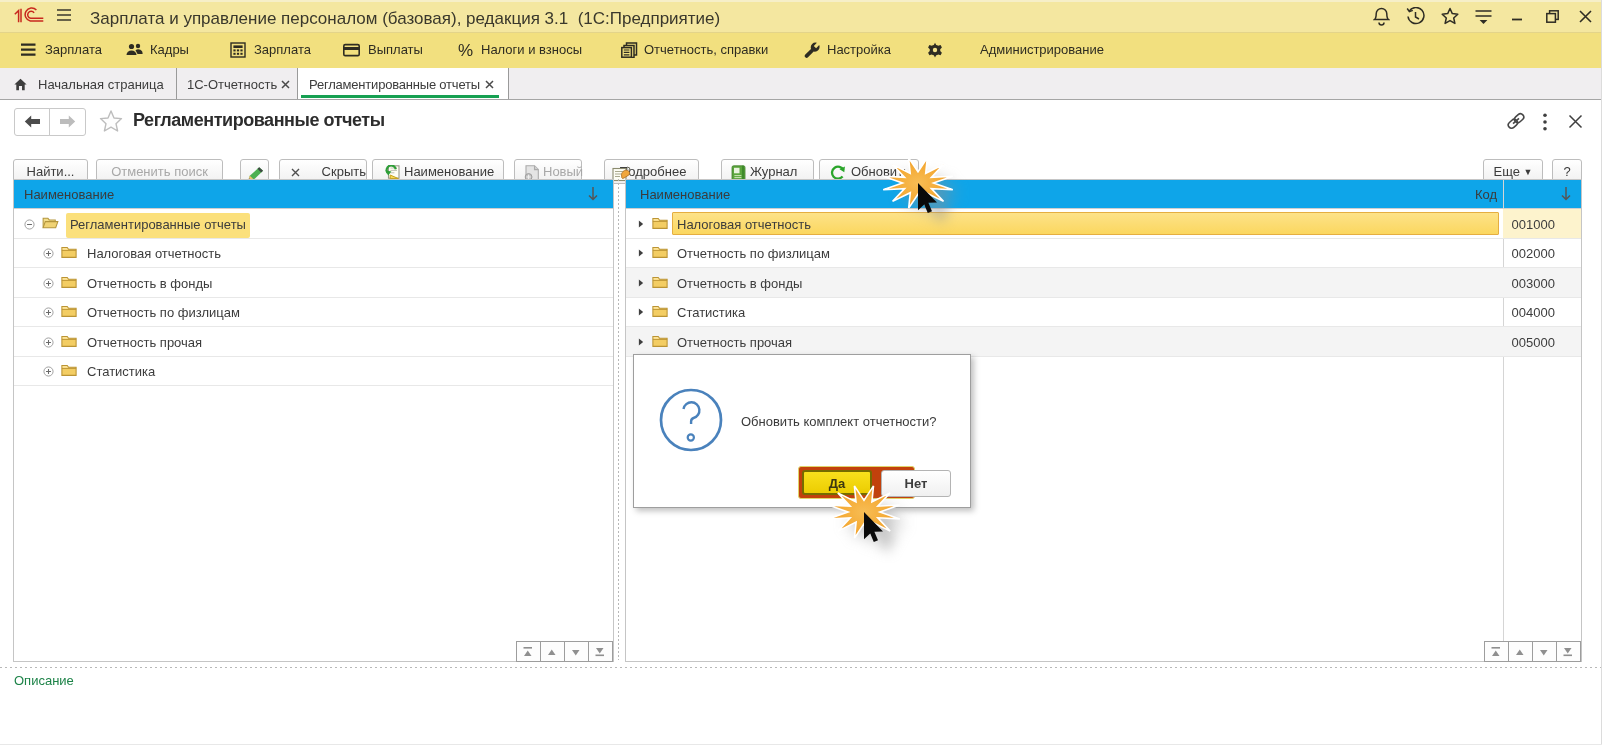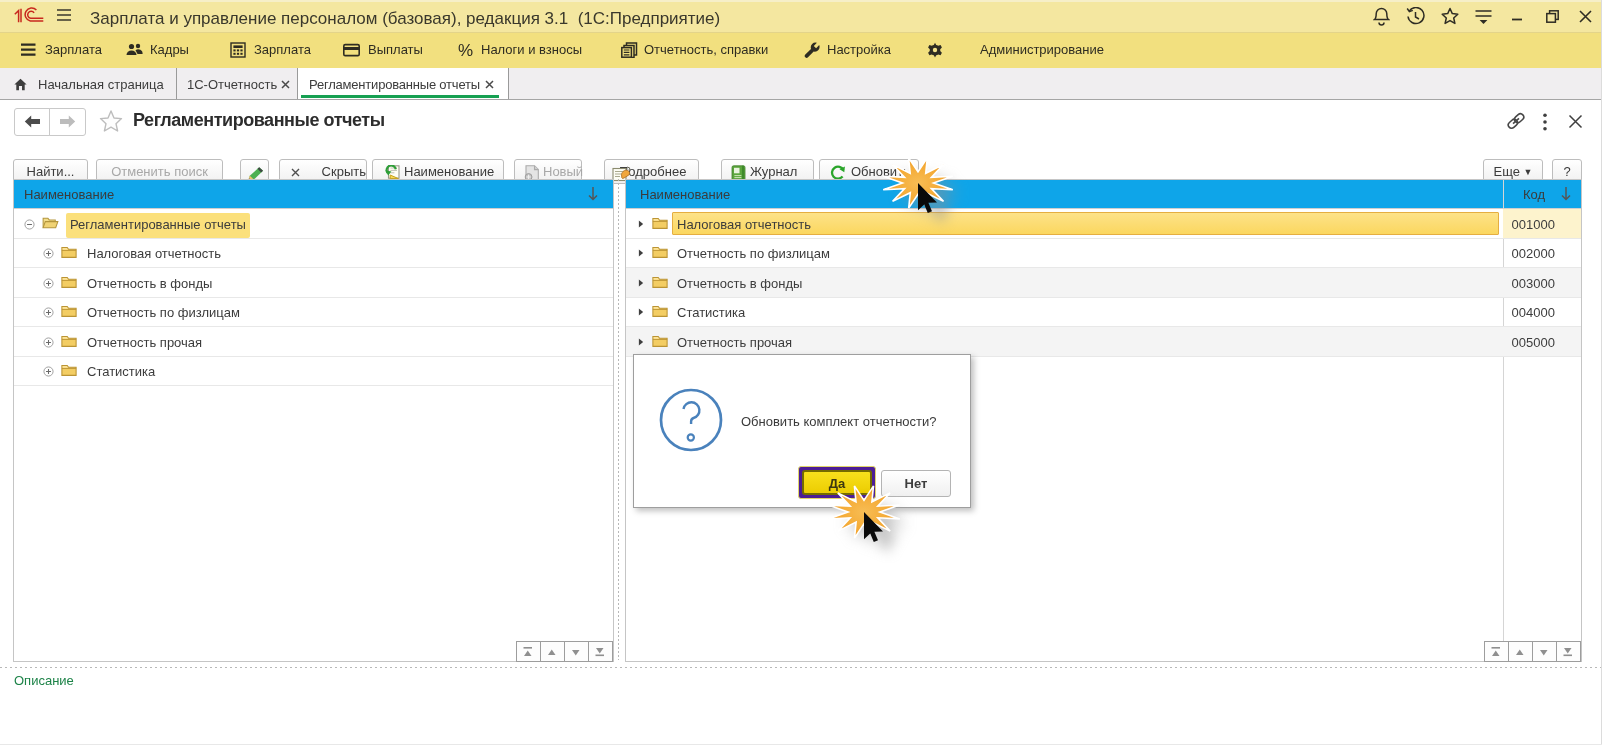--- a/index.html
+++ b/index.html
@@ -43,21 +43,21 @@
 .navclu div:first-child{border-left:1px solid #9d9d9d;}
 
 #vsplit{left:618px;top:179px;width:1px;height:481px;background-image:linear-gradient(#b8b8b8 50%,transparent 50%);background-size:1px 4px;}
 #hsplit{left:0px;top:667px;width:1602px;height:1px;background-image:linear-gradient(90deg,#b8b8b8 50%,transparent 50%);background-size:5px 1px;}
 
 #desc1{left:14px;top:673px;font-size:13px;color:#1d8348;}
 #desc2{left:14px;top:693px;font-size:13px;color:#3c3c3c;}
 
 #dialog{left:633px;top:354px;width:336px;height:152px;background:#fff;border:1px solid #9e9e9e;box-shadow:3px 3px 6px rgba(0,0,0,0.25);}
 #dlgtext{position:absolute;left:107px;top:59px;font-size:13px;color:#3a3a3a;}
-#btnyes{position:absolute;left:164px;top:111px;width:76px;height:31px;background:#4c1d95;border:1px solid #e0d46a;border-radius:3px;}
+#btnyes{position:absolute;left:164px;top:111px;width:76px;height:31px;background:#c2410c;border:1px solid #e0d46a;border-radius:3px;padding-left:39px;}
 #btnyesin{position:absolute;left:3px;top:3px;width:66px;height:21px;background:linear-gradient(#f8e01c,#eccd02);border:2px solid #756b00;border-radius:3px;font-size:13px;font-weight:bold;color:#3d3810;text-align:center;line-height:23px;}
 #btnno{position:absolute;left:247px;top:115px;width:68px;height:25px;background:linear-gradient(#ffffff,#f0f0f0);border:1px solid #b4b4b4;border-radius:3px;font-size:13px;color:#3d3d3d;text-align:center;line-height:25px;font-weight:bold;}
 </style></head>
 <body>
 <div id="w">
 
   <div class="abs" id="topbar">
       <div style="position:absolute;left:0;top:0;width:1602px;height:2px;background:#f6efc8"></div>
     <svg class="abs" style="left:14px;top:7px" width="30" height="16" viewBox="0 0 30 16">
       <g fill="none" stroke="#c8281e" stroke-width="1.5">
@@ -364,21 +364,21 @@
             <path d="M4,6 L11.5,6 L7.75,11.5 Z" fill="#8f8f8f"></path>
             <rect x="3.5" y="12.5" width="8.5" height="1.6" fill="#8f8f8f"></rect>
           </svg>
         </div>
       </div>
   </div>
 
   <div class="abs panel" id="panelR">
     <div class="phead">
         <span style="position:absolute;left:14px;top:7px">Наименование</span>
-      <span style="position:absolute;left:897px;top:7px">Код</span>
+      <span style="position:absolute;left:849px;top:7px">Код</span>
       <svg style="position:absolute;left:934px;top:6px" width="12" height="15" viewBox="0 0 12 15">
           <path d="M6,1 V13 M2,9.5 L6,13.5 L10,9.5" fill="none" stroke="#555" stroke-width="1.5"></path>
         </svg>
     </div>
     <div style="position:absolute;left:877px;top:0;width:1px;height:479px;background:#d5d5d5"></div>
     <div id="listrows">
         <div class="row" style="top:29px">
           <div style="position:absolute;left:877px;top:0px;right:0;height:29px;background:#fdf3cd"></div>
           <div style="position:absolute;left:46px;top:3px;width:825px;height:21px;background:linear-gradient(#fde289,#fbd75f);border:1px solid #e5ae41;border-radius:1px"></div>
           <svg style="position:absolute;left:12px;top:11px" width="6" height="8" viewBox="0 0 7 9">

